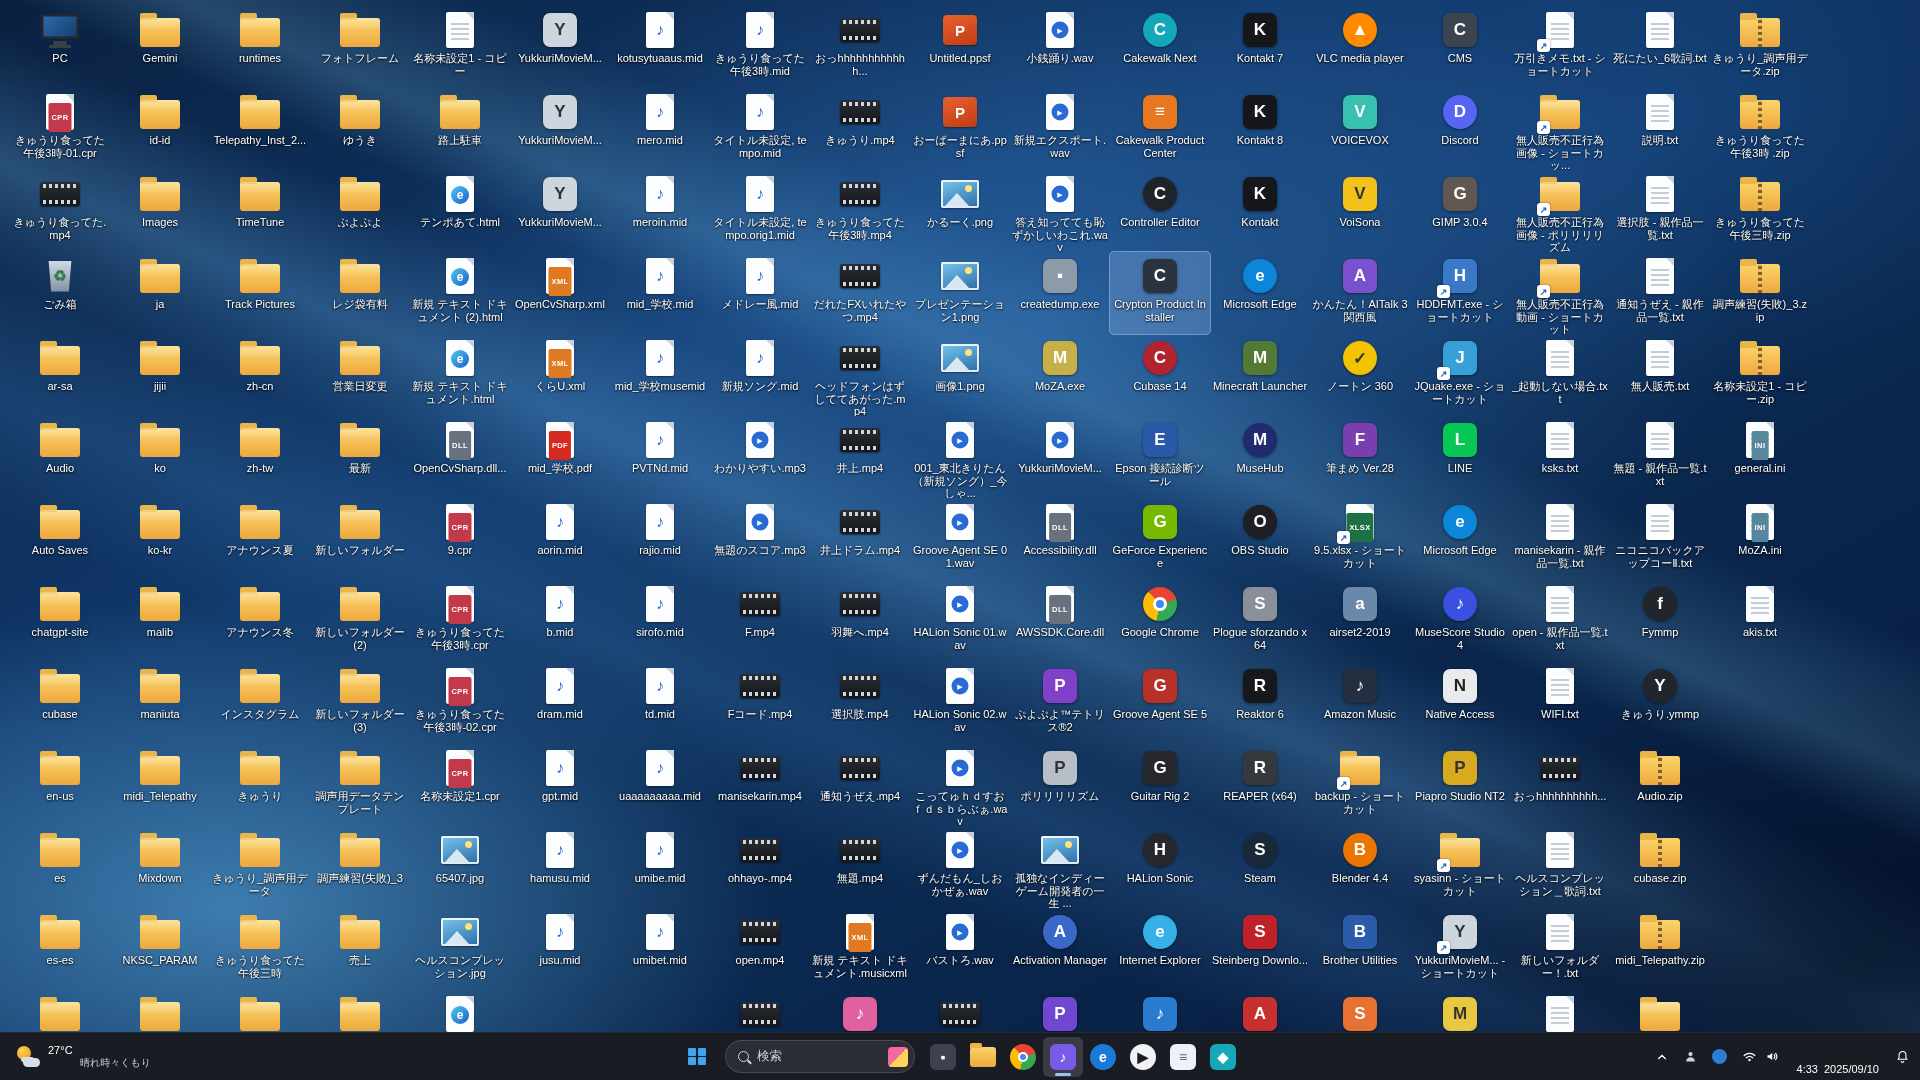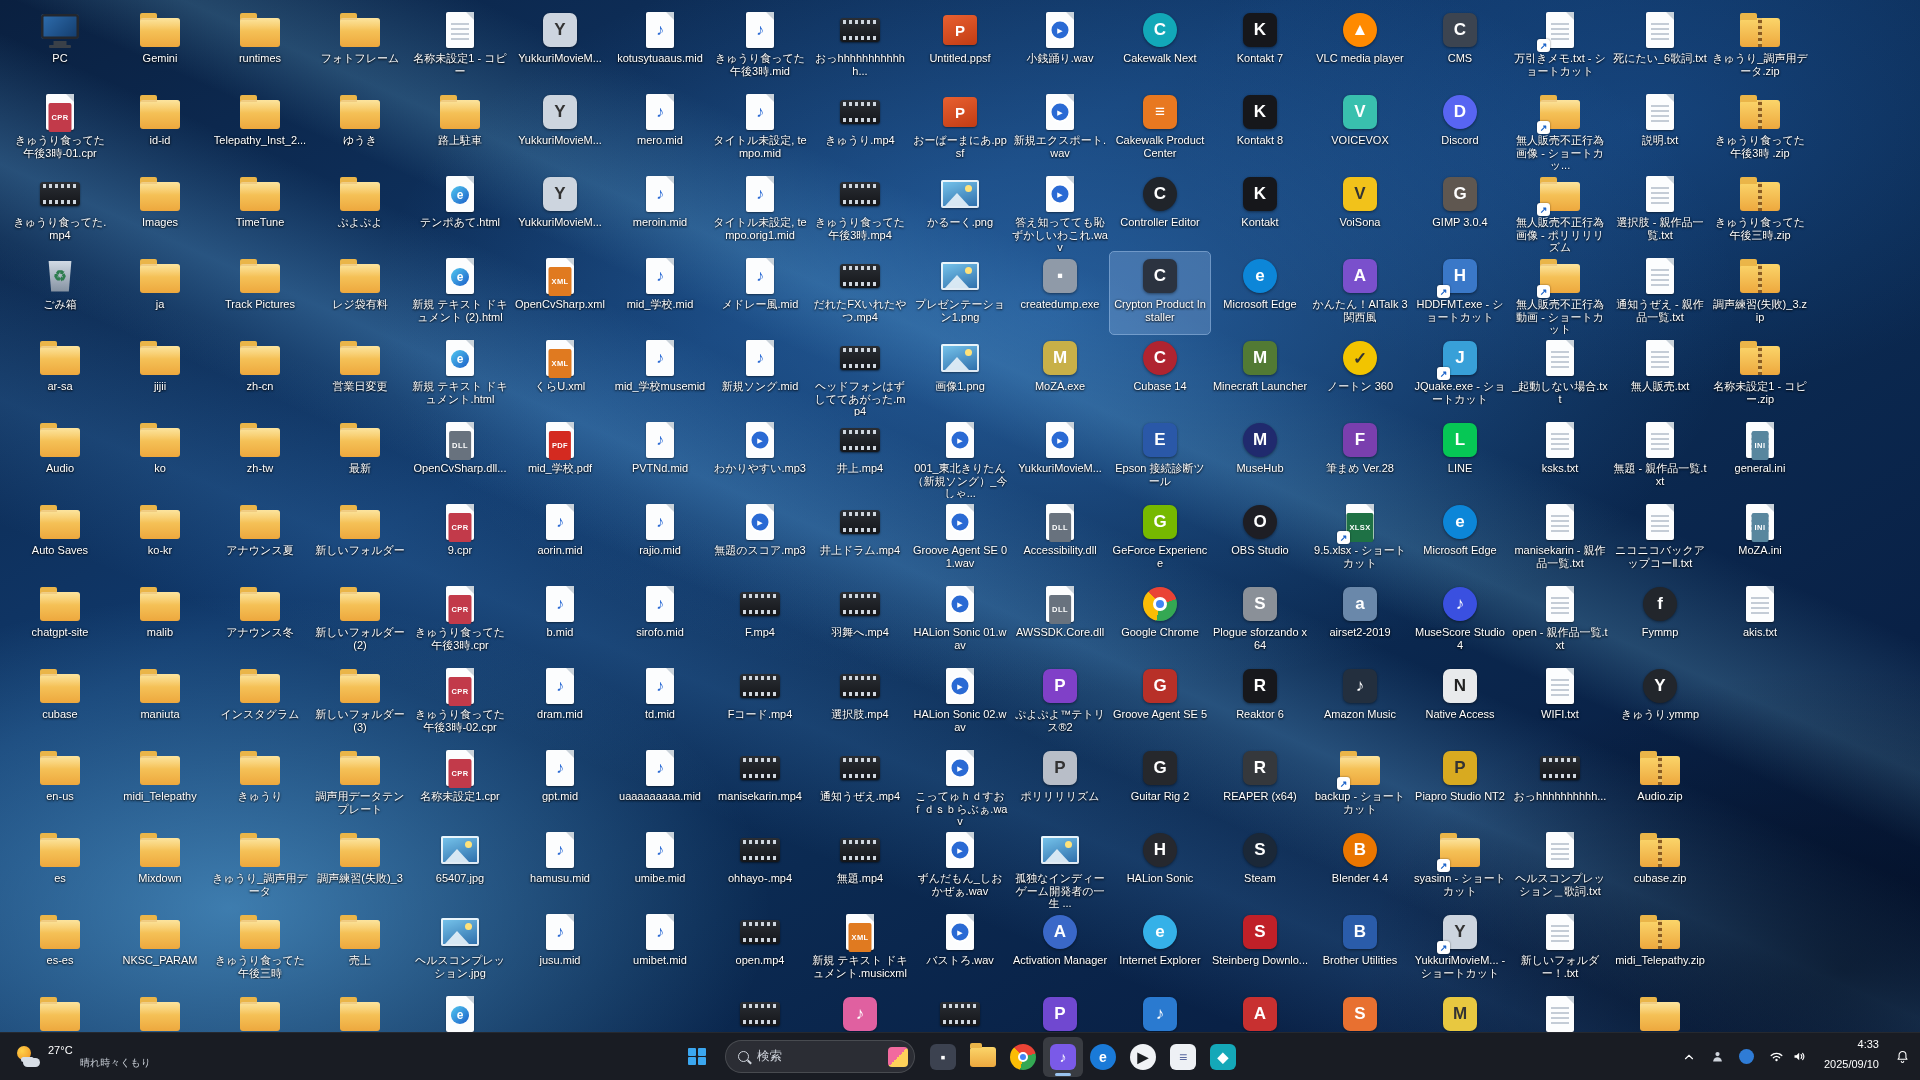--- a/index.html
+++ b/index.html
@@ -146,21 +146,21 @@
     border-radius:2px 2px 0 0; background:#eab549; }
   .tbi-chrome { width:26px; height:26px; border-radius:50%; position:relative;
     background:conic-gradient(from -45deg, #ea4335 0 33%, #34a853 0 66%, #fbbc05 0 100%); }
   .tbi-chrome span { position:absolute; left:50%; top:50%; transform:translate(-50%,-50%);
     width:10px; height:10px; border-radius:50%; background:#4285f4; border:2.5px solid #fff; }
 
   .tray { position:absolute; right:4px; top:0; bottom:0; display:flex; align-items:center; gap:2px; }
   .tray-btn { height:40px; border-radius:6px; display:flex; align-items:center; gap:6px; padding:0 6px; }
   .tray svg { display:block; }
   .blue-dot { width:15px; height:15px; border-radius:50%; background:#2f7cd6; display:block; }
-  .clock { display:flex; flex-direction:column; align-items:flex-end; line-height:1.3;
+  .clock { display:flex; flex-direction:row; align-items:flex-end; line-height:1.3;
     font-size:11px; color:#fff; padding:0 8px; }
 </style>
 </head>
 <body>
 
 <div class="desktop">
   <div class="grid">
       <div class="cell">
         <div class="ic ic-pc">
           <span class="art"></span>

